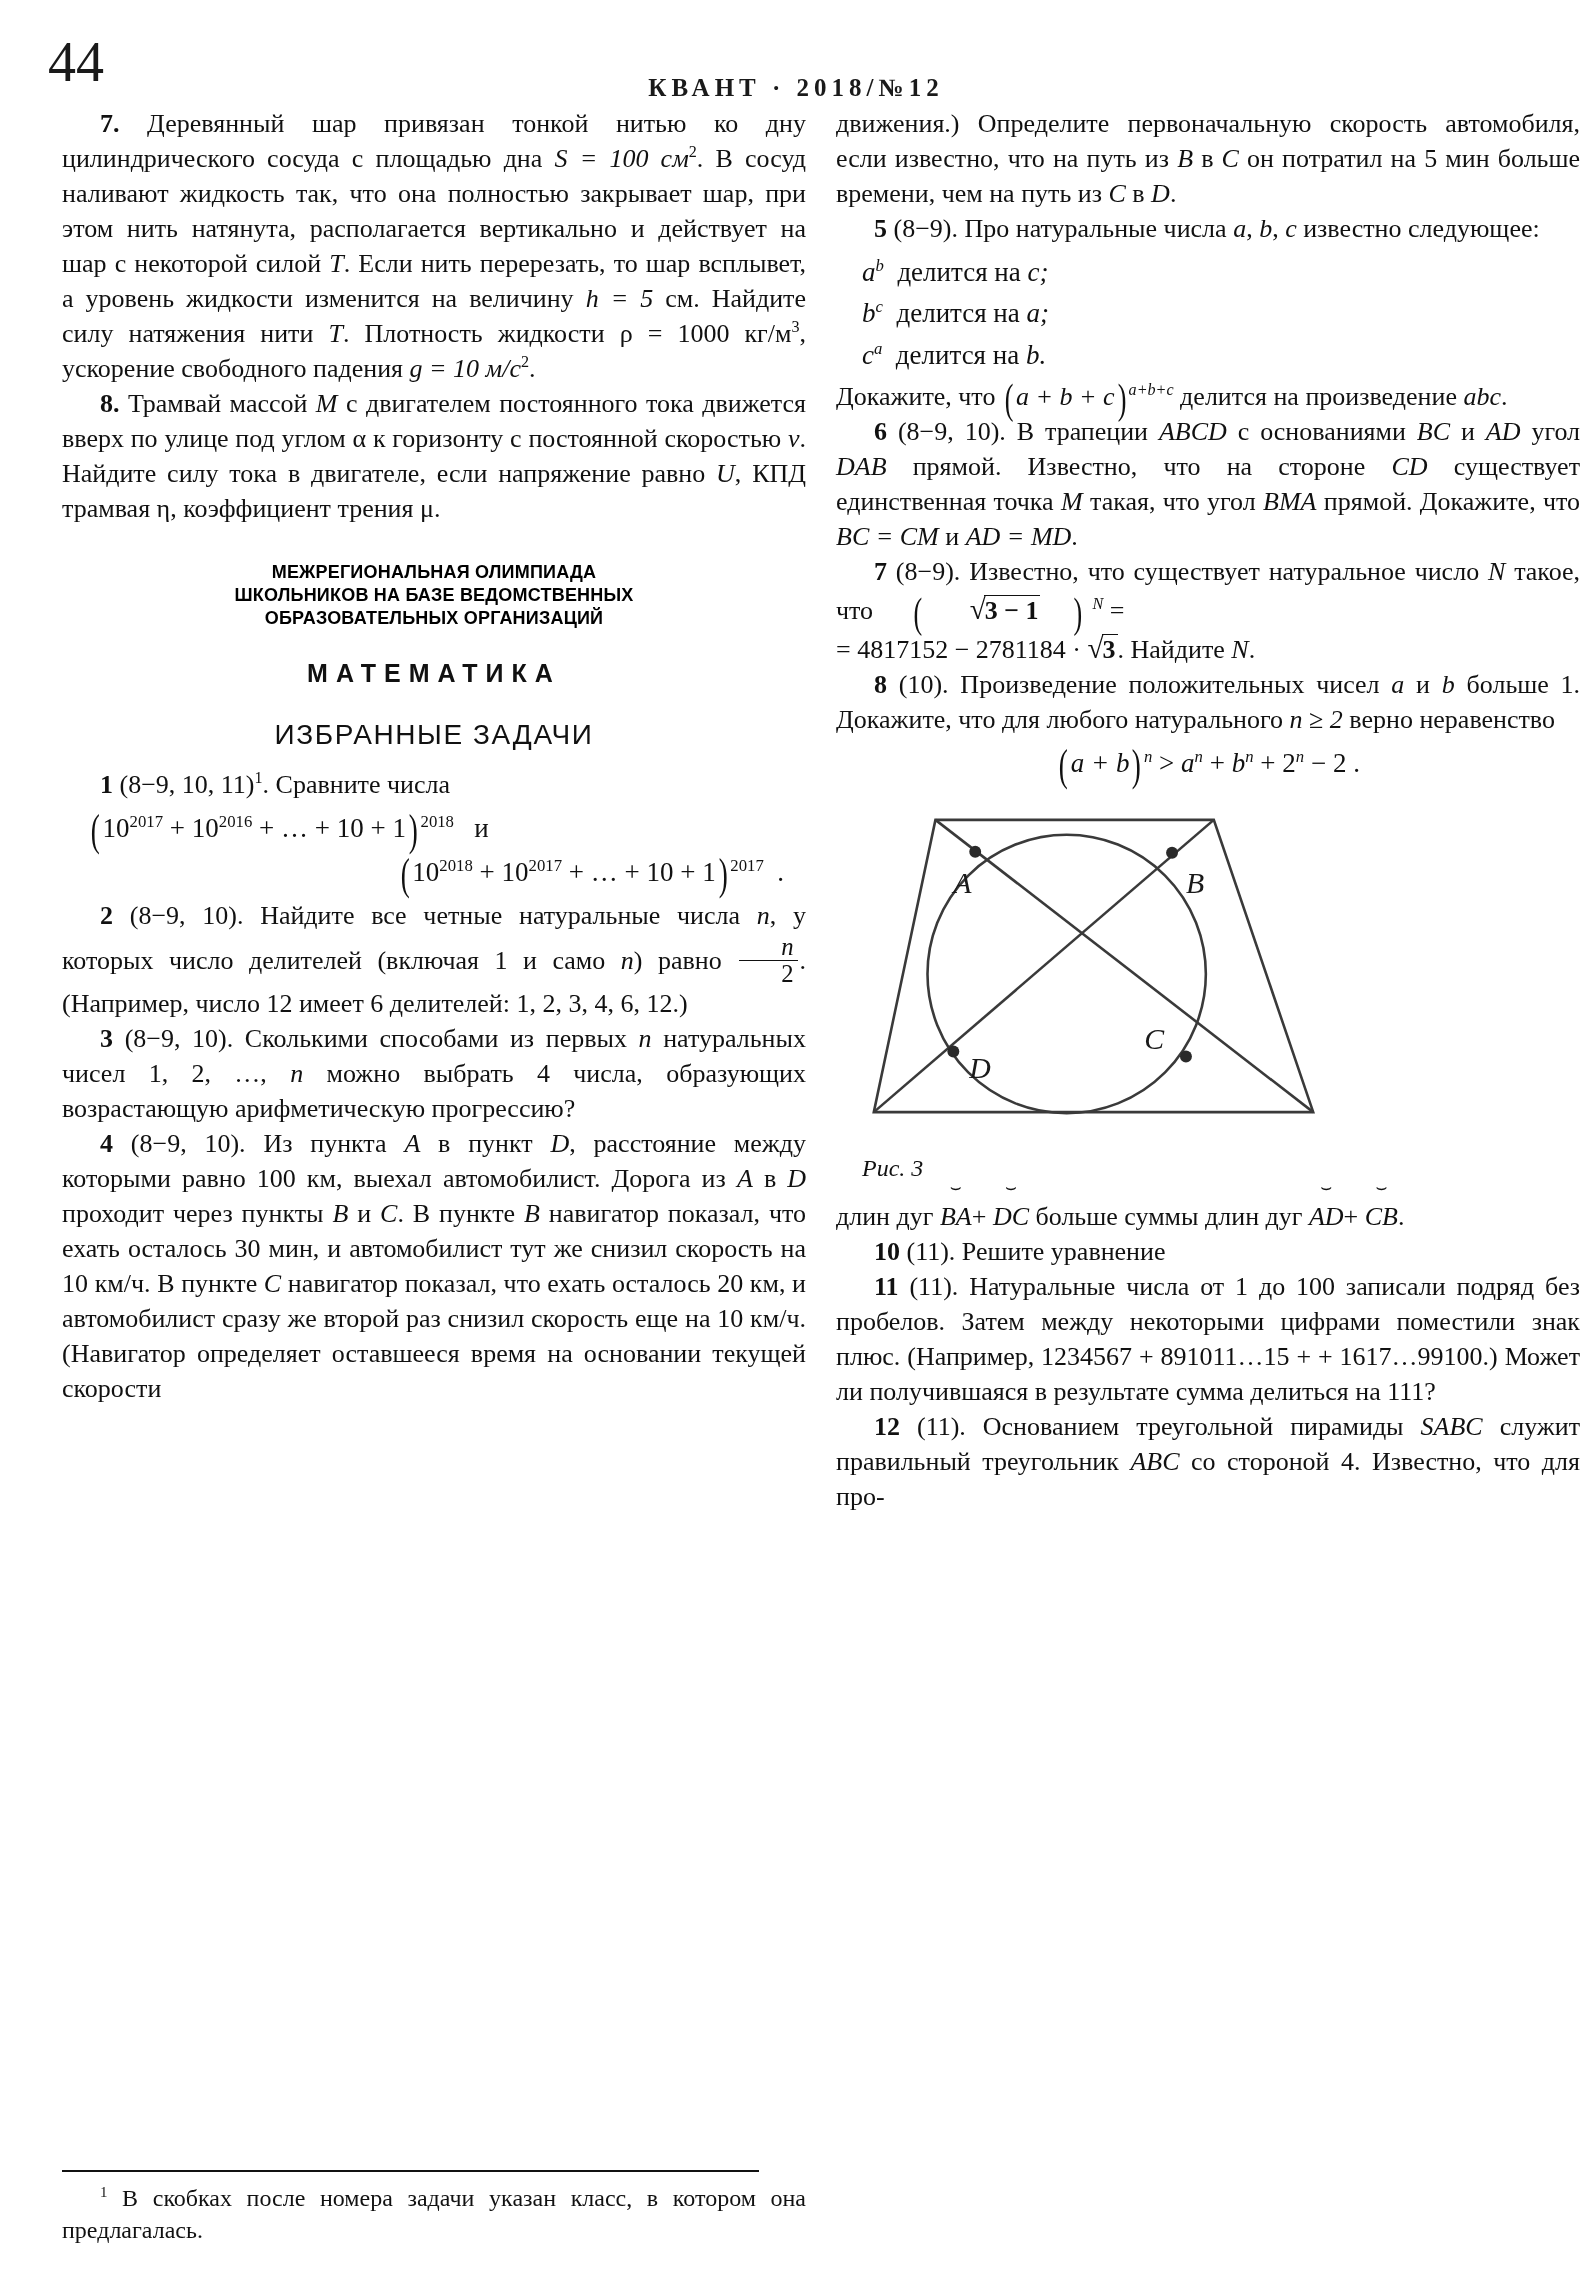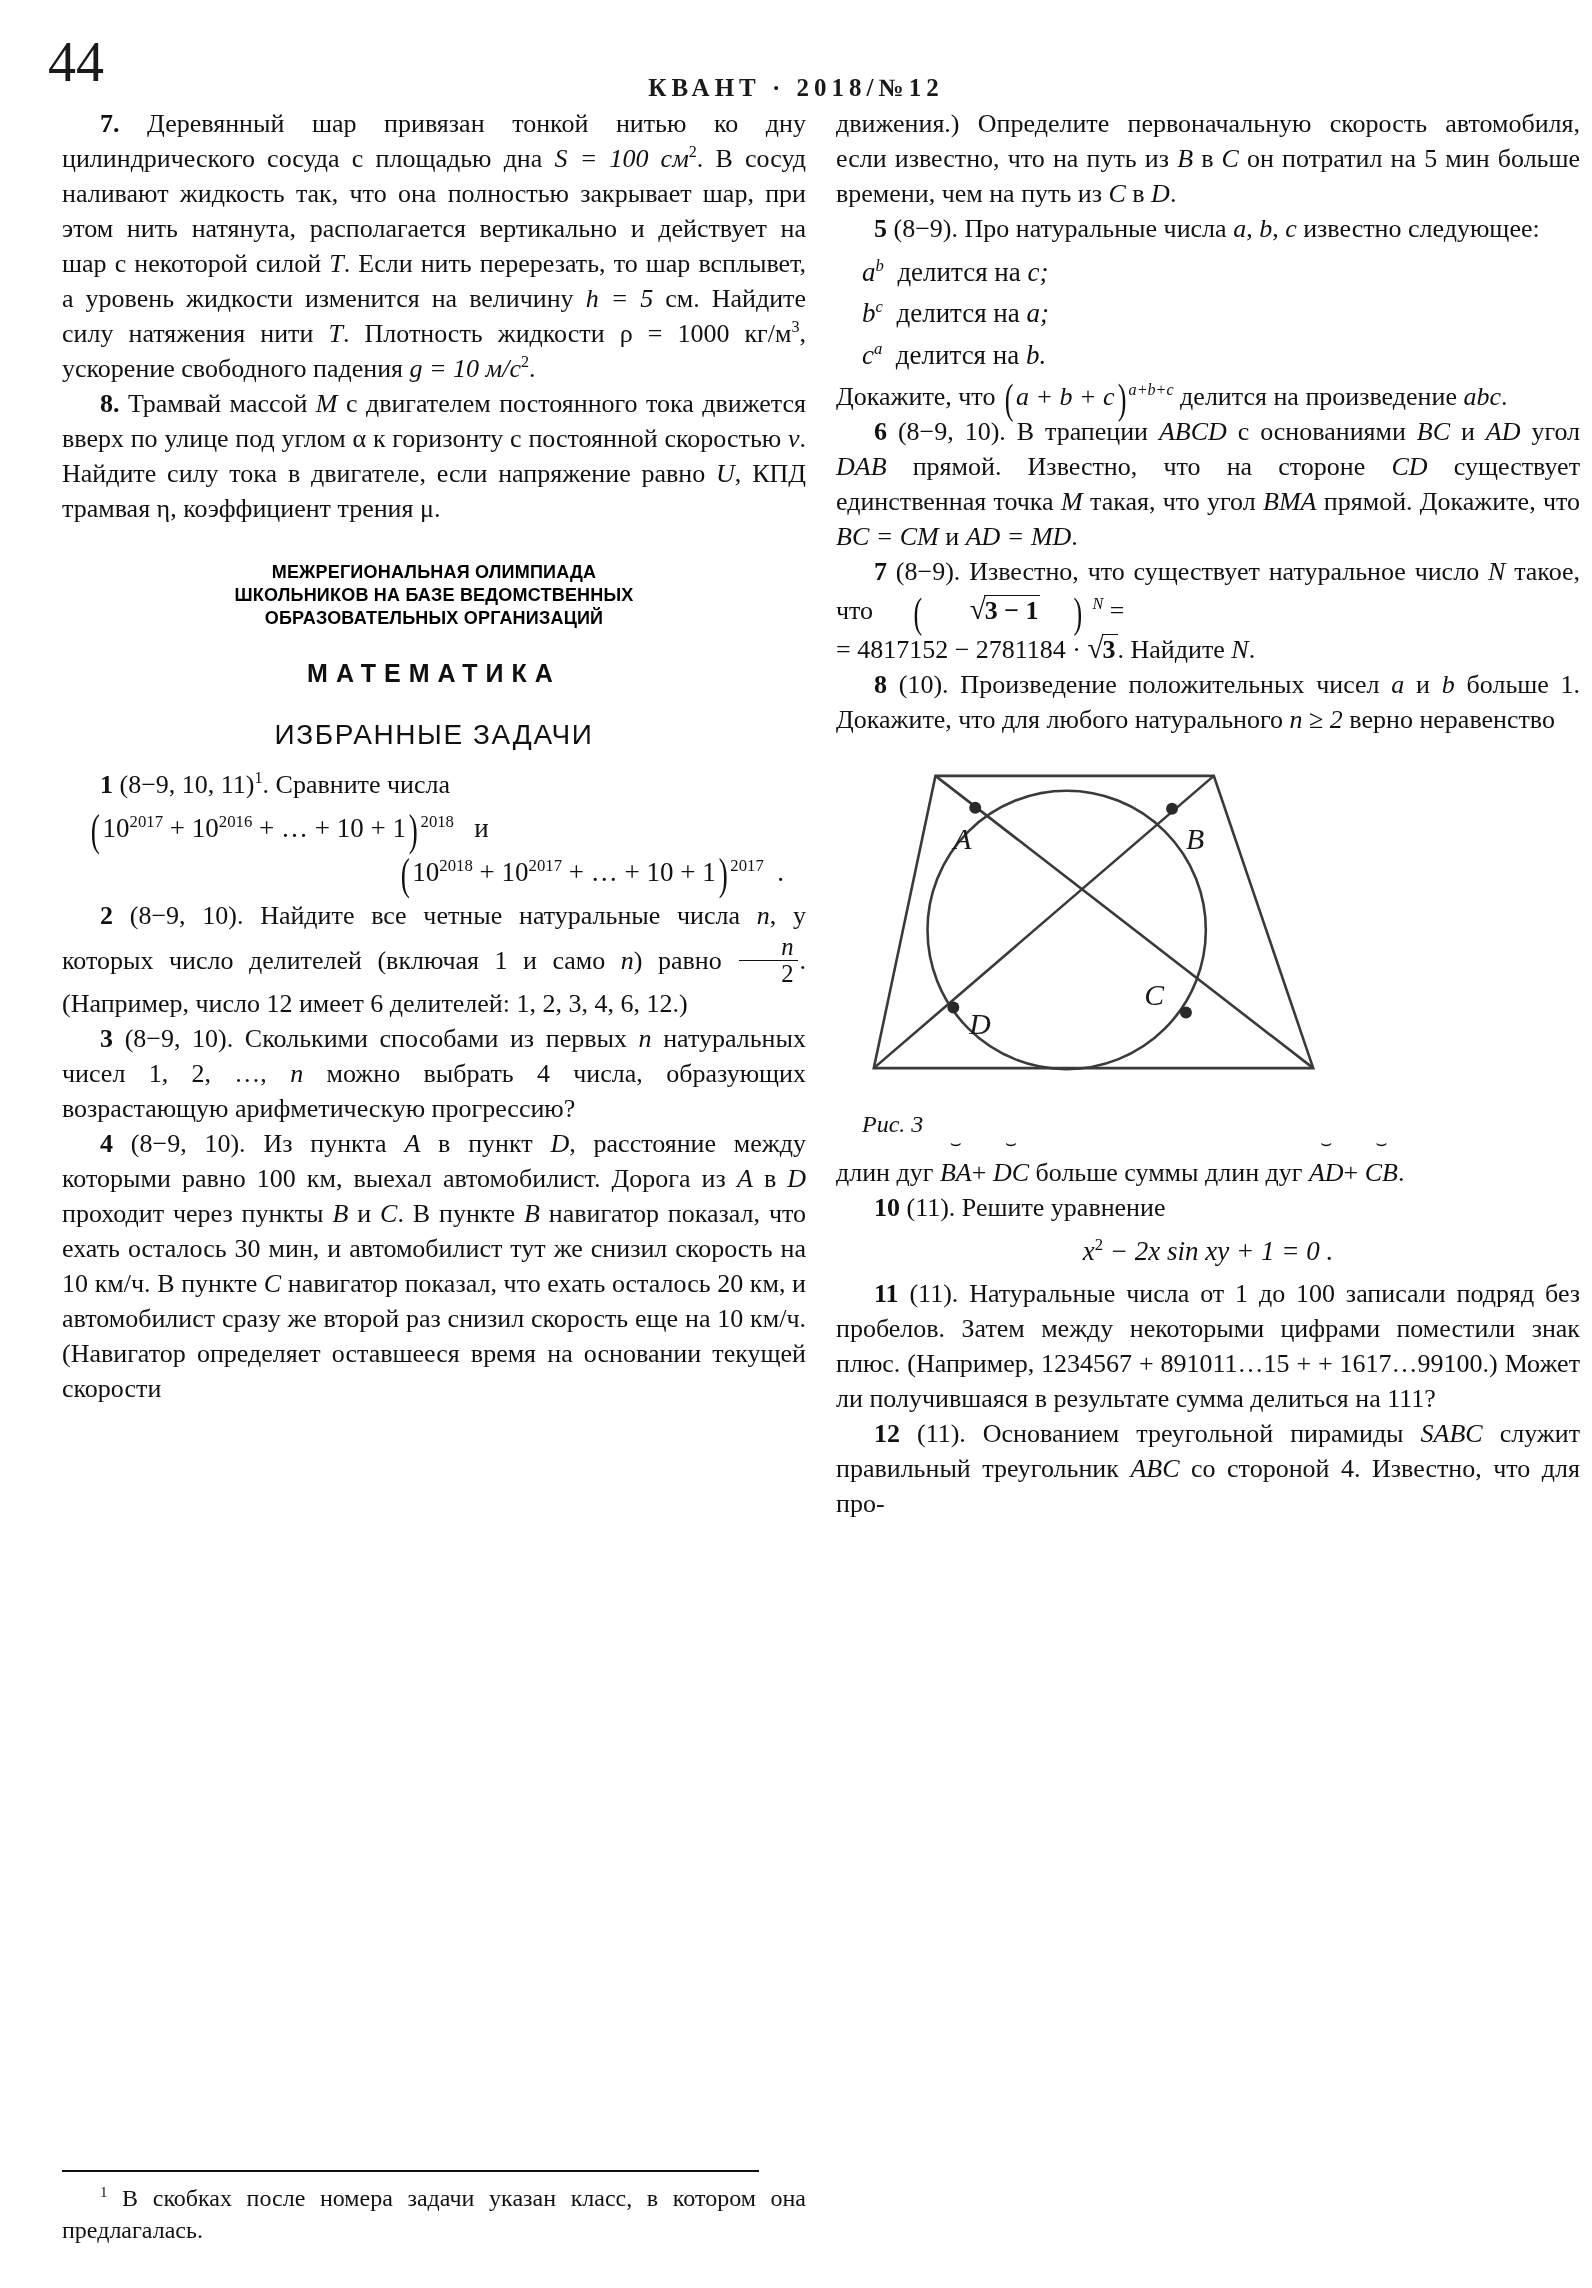--- a/index.html
+++ b/index.html
@@ -305,20 +305,23 @@
       <span class="num">8</span>
       <span>(10).</span>
       <span>Произведение положительных чисел</span>
       <span class="mi">a</span>
       <span>и</span>
       <span class="mi">b</span>
       <span>больше 1. Докажите, что для любого натурального</span>
       <span class="mi">n ≥ 2</span>
       <span>верно неравенство</span>
     </p>
+    <div class="disp">
+      <span class="bigparen">(</span><span class="mi">a + b</span><span class="bigparen">)</span><sup class="ei">n</sup><span> &gt; </span><span class="mi">a</span><sup class="ei">n</sup><span> + </span><span class="mi">b</span><sup class="ei">n</sup><span> + 2</span><sup class="ei">n</sup><span> − 2 .</span>
+    </div>
 
 
     <div class="figwrap">
       <svg width="517" height="338" viewBox="0 0 520 340" style="font-size:26.5px">
 
         <polygon points="38,316 100,22 380,22 480,316" fill="none" stroke="#3a3a3a" stroke-width="2.6"></polygon>
 
         <circle cx="232" cy="177" r="140" fill="none" stroke="#3a3a3a" stroke-width="2.6"></circle>
 
         <line x1="100" y1="22" x2="480" y2="316" stroke="#3a3a3a" stroke-width="2.6"></line>
@@ -344,23 +347,20 @@
       <span>больше суммы длин дуг</span>
       <span class="arcgrp"><span class="arcmark">⌣</span><span class="mi">AD</span></span><span>+</span>
       <span class="arcgrp"><span class="arcmark">⌣</span><span class="mi">CB</span></span><span>.</span>
     </p>
 
     <p>
       <span class="num">10</span>
       <span>(11).</span>
       <span>Решите уравнение</span>
     </p>
-    <div class="disp">
-      <span class="mi">x</span><sup class="e">2</sup><span class="mi"> − 2x sin xy + 1 = 0 .</span>
-    </div>
 
     <p>
       <span class="num">11</span>
       <span>(11).</span>
       <span>Натуральные числа от 1 до 100 записали подряд без пробелов. Затем между некоторыми цифрами поместили знак плюс. (Например, 1234567 + 891011…15 + + 1617…99100.) Может ли получившаяся в результате сумма делиться на 111?</span>
     </p>
 
     <p>
       <span class="num">12</span>
       <span>(11).</span>

